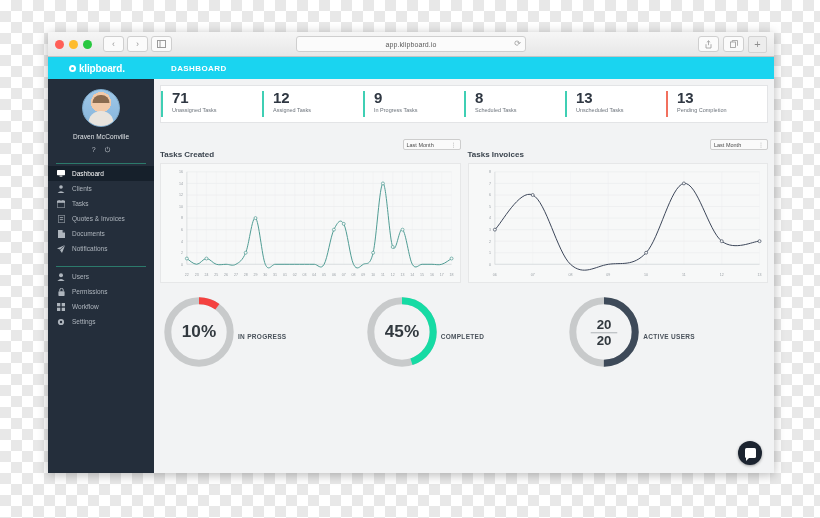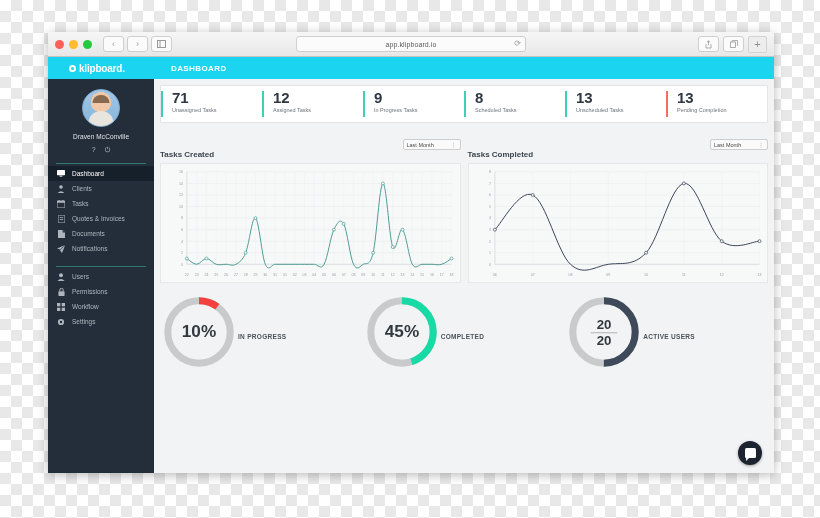--- a/index.html
+++ b/index.html
@@ -388,21 +388,21 @@
 
       <div id="chartheads">
         <div class="charthead">
           <span class="ct">Tasks Created</span>
           <div class="selectbox">
             <span>Last Month</span>
             <span class="caret">⋮</span>
           </div>
         </div>
         <div class="charthead">
-          <span class="ct">Tasks Completed</span>
+          <span class="ct">Tasks Invoices</span>
           <div class="selectbox">
             <span>Last Month</span>
             <span class="caret">⋮</span>
           </div>
         </div>
       </div>
 
       <div id="charts">
         <div class="chartbox">
           <svg id="svg-chart-0" viewBox="0 0 300 120" preserveAspectRatio="none">

